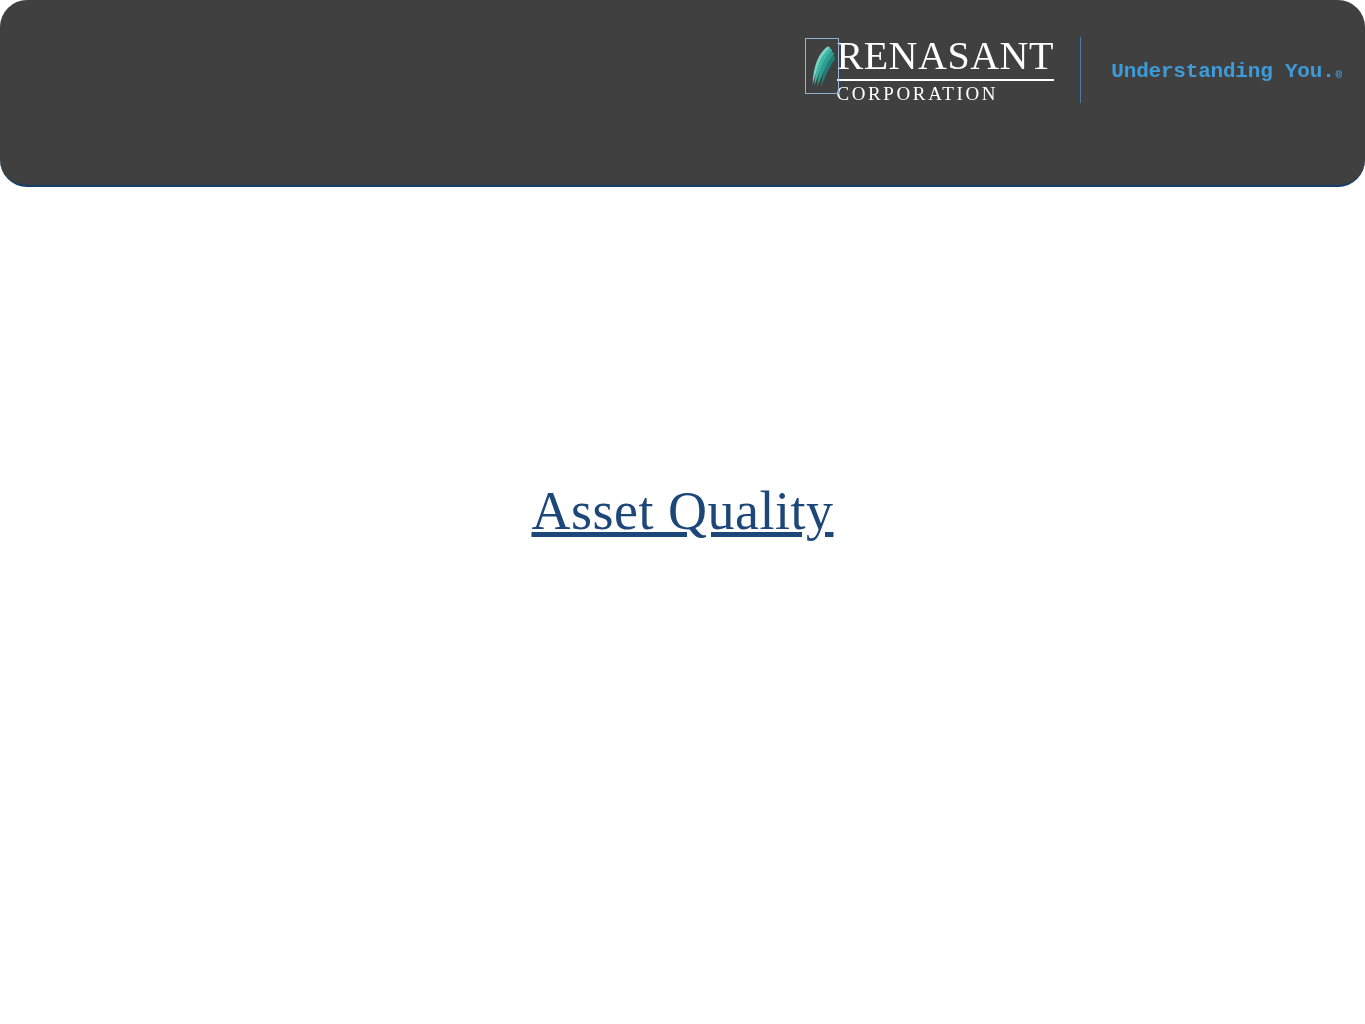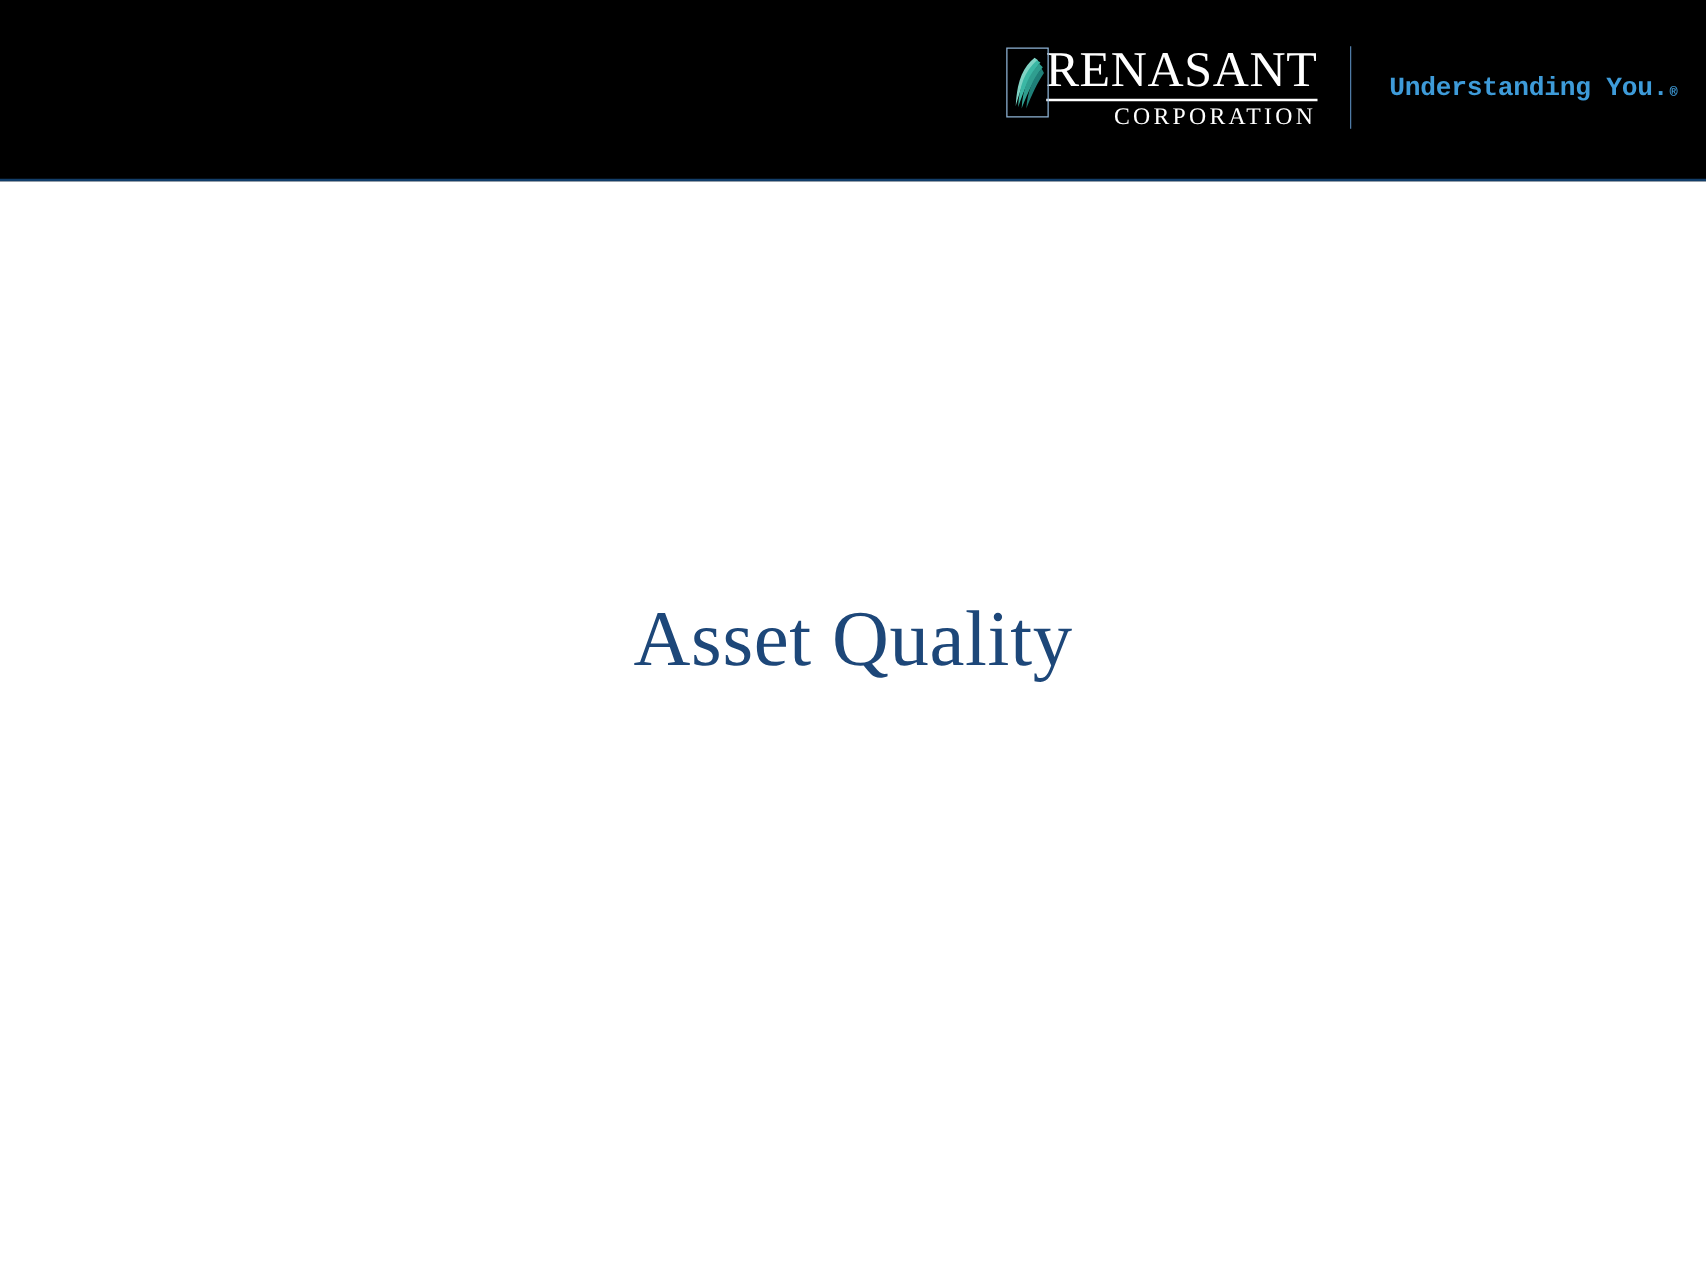--- a/index.html
+++ b/index.html
@@ -22,24 +22,25 @@
     height: 1024px;
     background: #ffffff;
   }
 
   
   .header-band {
     position: absolute;
     left: 0;
     top: 0;
     width: 1365px;
-    height: 145px;
-    background: #000000;
+    height: 187px;
+    background: #404040;
     border-bottom: 2px solid #133e69;
     box-sizing: border-box;
+    border-radius: 27px;
   }
 
   
   .brand-lockup {
     position: absolute;
     right: 24px;
     top: 30px;
     height: 80px;
     display: flex;
     align-items: center;
@@ -91,21 +92,20 @@
     margin-top: 1px;
     width: 100%;
   }
 
   .wordmark-sub {
     font-family: "Liberation Serif", "DejaVu Serif", serif;
     font-size: 19px;
     line-height: 22px;
     letter-spacing: 2.6px;
     color: #ffffff;
-    text-align: right;
     white-space: nowrap;
     margin-top: 2px;
     padding-right: 1px;
   }
 
   .brand-divider {
     width: 1.5px;
     height: 66px;
     background: #4f7ba6;
     margin: 0 30px 0 26px;
@@ -139,25 +139,26 @@
     height: 879px;
   }
 
   .slide-title {
     position: absolute;
     left: 0;
     top: 0;
     width: 1365px;
     text-align: center;
     font-family: "Liberation Serif", "DejaVu Serif", serif;
-    font-size: 63px;
+    font-size: 54px;
     line-height: 96px;
     color: #1d4779;
     letter-spacing: 0.5px;
     margin-top: 318px;
+    text-decoration: underline;
   }
 </style>
 </head>
 <body>
 
 <div class="slide">
 
   <div class="header-band">
 
     <div class="brand-lockup">

